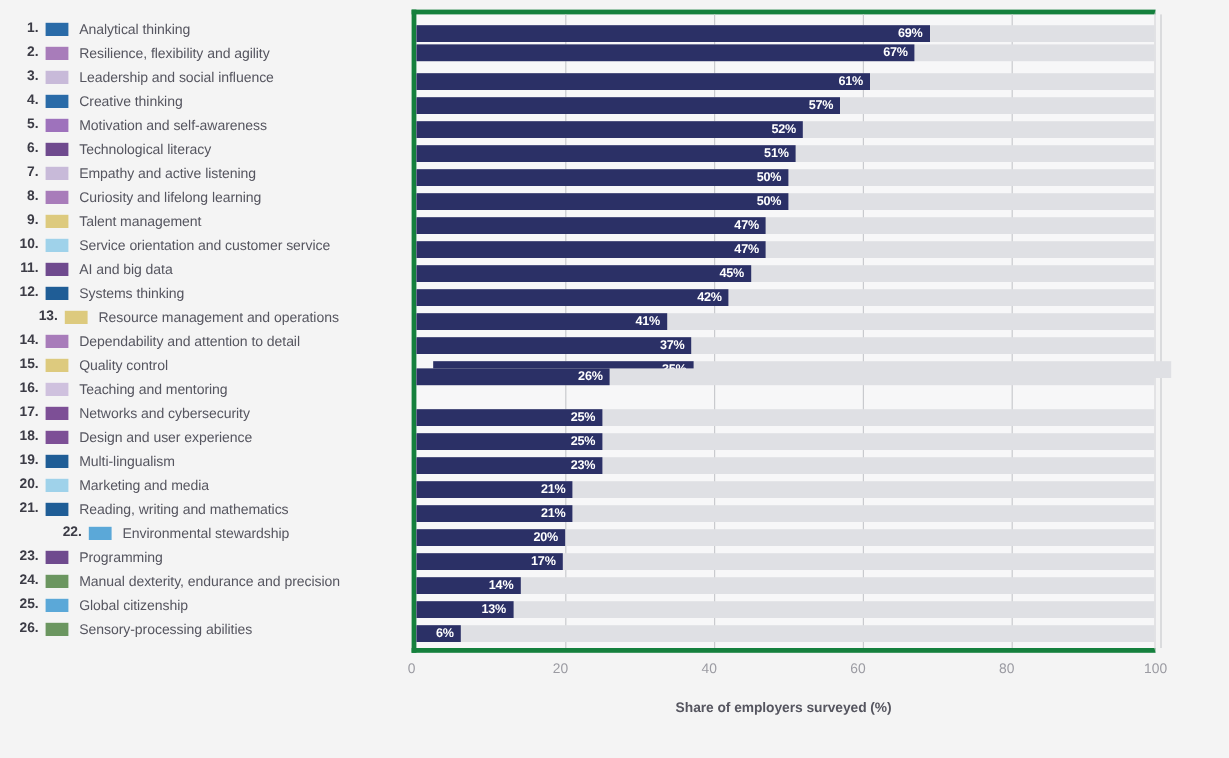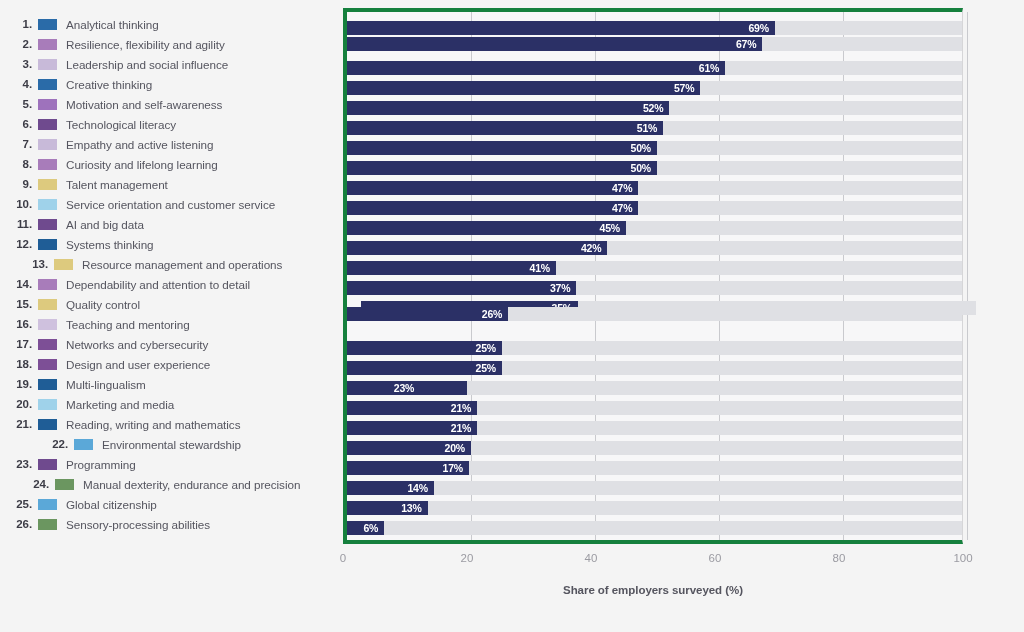--- a/index.html
+++ b/index.html
@@ -264,21 +264,21 @@
       <div class="label-row" style="top: 420px; margin-left: 36px;">
         <span class="rank-num">22.</span>
         <span class="swatch" style="background: rgb(91, 168, 216);"></span>
         <span class="skill-name">Environmental stewardship</span>
       </div>
       <div class="label-row" style="top: 440px;">
         <span class="rank-num">23.</span>
         <span class="swatch" style="background: rgb(111, 74, 142);"></span>
         <span class="skill-name">Programming</span>
       </div>
-      <div class="label-row" style="top: 460px; padding-left: 17px;">
+      <div class="label-row" style="top: 460px;">
         <span class="rank-num">24.</span>
         <span class="swatch" style="background: rgb(107, 150, 96);"></span>
         <span class="skill-name">Manual dexterity, endurance and precision</span>
       </div>
       <div class="label-row" style="top: 480px;">
         <span class="rank-num">25.</span>
         <span class="swatch" style="background: rgb(91, 168, 216);"></span>
         <span class="skill-name">Global citizenship</span>
       </div>
       <div class="label-row" style="top: 500px;">
@@ -400,21 +400,21 @@
           </div>
         </div>
         <div class="bar-row" style="top: 340px;">
           <div class="bar-track" style="background: rgb(223, 224, 228);"></div>
           <div class="bar-fill" style="width: 155px; background: rgb(43, 48, 102);">
             <span class="bar-value">25%</span>
           </div>
         </div>
         <div class="bar-row" style="top: 360px;">
           <div class="bar-track" style="background: rgb(223, 224, 228);"></div>
-          <div class="bar-fill" style="width: 120px; background: rgb(43, 48, 102); justify-content: center;">
+          <div class="bar-fill" style="width: 155px; background: rgb(43, 48, 102);">
             <span class="bar-value">23%</span>
           </div>
         </div>
         <div class="bar-row" style="top: 380px;">
           <div class="bar-track" style="background: rgb(223, 224, 228);"></div>
           <div class="bar-fill" style="width: 130.2px; background: rgb(43, 48, 102);">
             <span class="bar-value">21%</span>
           </div>
         </div>
         <div class="bar-row" style="top: 400px;">

